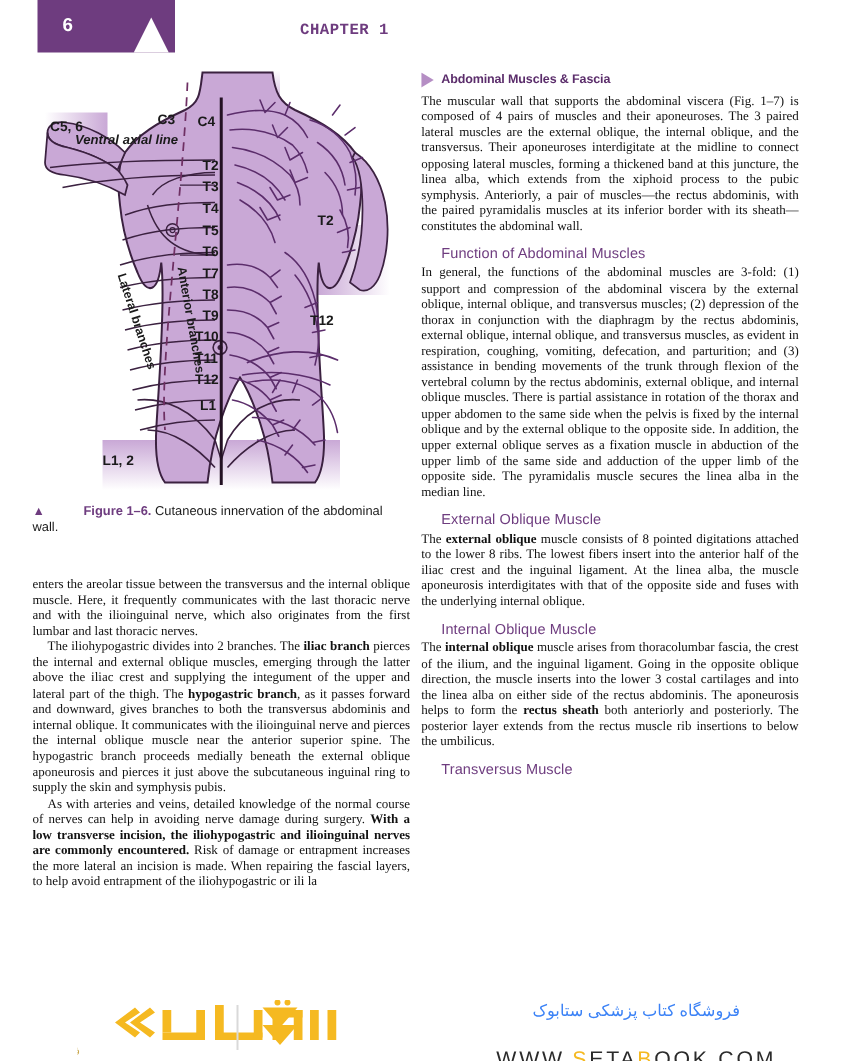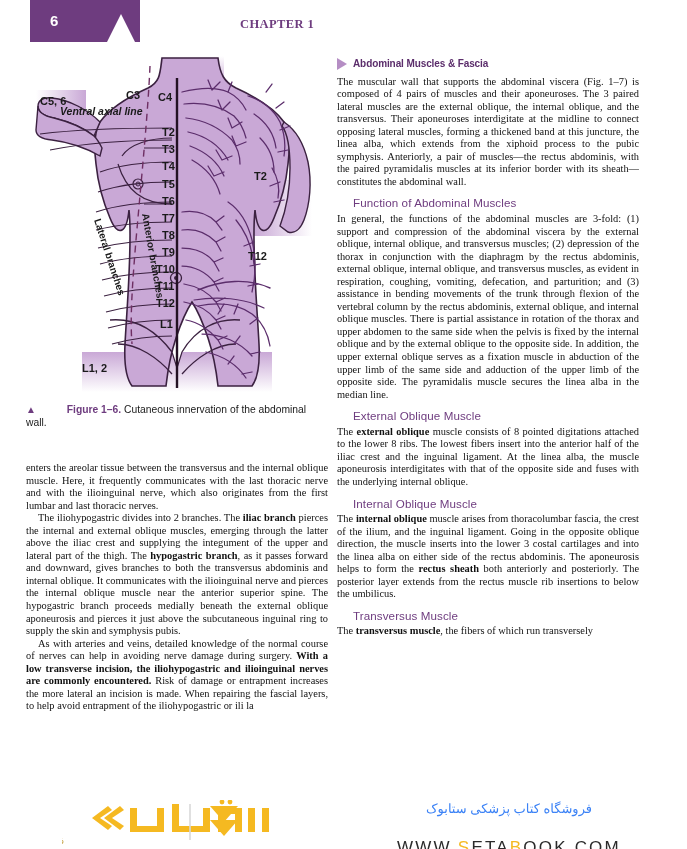--- a/index.html
+++ b/index.html
@@ -37,21 +37,21 @@
     color: #ffffff;
     font-family: "Liberation Sans", sans-serif;
     font-weight: bold;
     font-size: 15px;
     letter-spacing: .3px;
   }
   .chapter-label {
     position: absolute;
     left: 240px; top: 17px;
     color: #6e3c7f;
-    font-family: Liberation Serif, serif;
+    font-family: Liberation Mono, monospace;
     font-weight: bold;
     font-size: 12.5px;
     letter-spacing: .4px;
   }
 
   
   .figure-wrap {
     position: absolute;
     left: 22px; top: 52px;
     width: 310px; height: 355px;
@@ -355,21 +355,20 @@
     </h1>
     <div id="right-blocks">
         <p class="noindent">The muscular wall that supports the abdominal viscera (Fig. 1–7) is composed of 4 pairs of muscles and their aponeuroses. The 3 paired lateral muscles are the external oblique, the internal oblique, and the transversus. Their aponeuroses interdigitate at the midline to connect opposing lateral muscles, forming a thickened band at this juncture, the linea alba, which extends from the xiphoid process to the pubic symphysis. Anteriorly, a pair of muscles—the rectus abdominis, with the paired pyramidalis muscles at its inferior border with its sheath—constitutes the abdominal wall.</p>
         <h2 class="sec">Function of Abdominal Muscles</h2>
         <p class="noindent">In general, the functions of the abdominal muscles are 3-fold: (1) support and compression of the abdominal viscera by the external oblique, internal oblique, and transversus muscles; (2) depression of the thorax in conjunction with the diaphragm by the rectus abdominis, external oblique, internal oblique, and transversus muscles, as evident in respiration, coughing, vomiting, defecation, and parturition; and (3) assistance in bending movements of the trunk through flexion of the vertebral column by the rectus abdominis, external oblique, and internal oblique muscles. There is partial assistance in rotation of the thorax and upper abdomen to the same side when the pelvis is fixed by the internal oblique and by the external oblique to the opposite side. In addition, the upper external oblique serves as a fixation muscle in abduction of the upper limb of the same side and adduction of the upper limb of the opposite side. The pyramidalis muscle secures the linea alba in the median line.</p>
         <h2 class="sec">External Oblique Muscle</h2>
         <p class="noindent">The <b>external oblique</b> muscle consists of 8 pointed digitations attached to the lower 8 ribs. The lowest fibers insert into the anterior half of the iliac crest and the inguinal ligament. At the linea alba, the muscle aponeurosis interdigitates with that of the opposite side and fuses with the underlying internal oblique.</p>
         <h2 class="sec">Internal Oblique Muscle</h2>
         <p class="noindent">The <b>internal oblique</b> muscle arises from thoracolumbar fascia, the crest of the ilium, and the inguinal ligament. Going in the opposite oblique direction, the muscle inserts into the lower 3 costal cartilages and into the linea alba on either side of the rectus abdominis. The aponeurosis helps to form the <b>rectus sheath</b> both anteriorly and posteriorly. The posterior layer extends from the rectus muscle rib insertions to below the umbilicus.</p>
         <h2 class="sec">Transversus Muscle</h2>
-        <p class="noindent">The <b>transversus muscle</b>, the fibers of which run transversely</p>
       </div>
   </div>
 
   <div class="footer"></div>
   <div class="logo-mark">
     <svg width="218" height="46" viewBox="0 0 218 46">
       <g fill="#f5b921">
         <path d="M46 6 L30 18 L46 30 L50 26 L38 18 L50 10 Z"></path>
         <path d="M58 6 L42 18 L58 30 L62 26 L50 18 L62 10 Z"></path>
         <path d="M68 8 h7 v18 h-7 z"></path>

